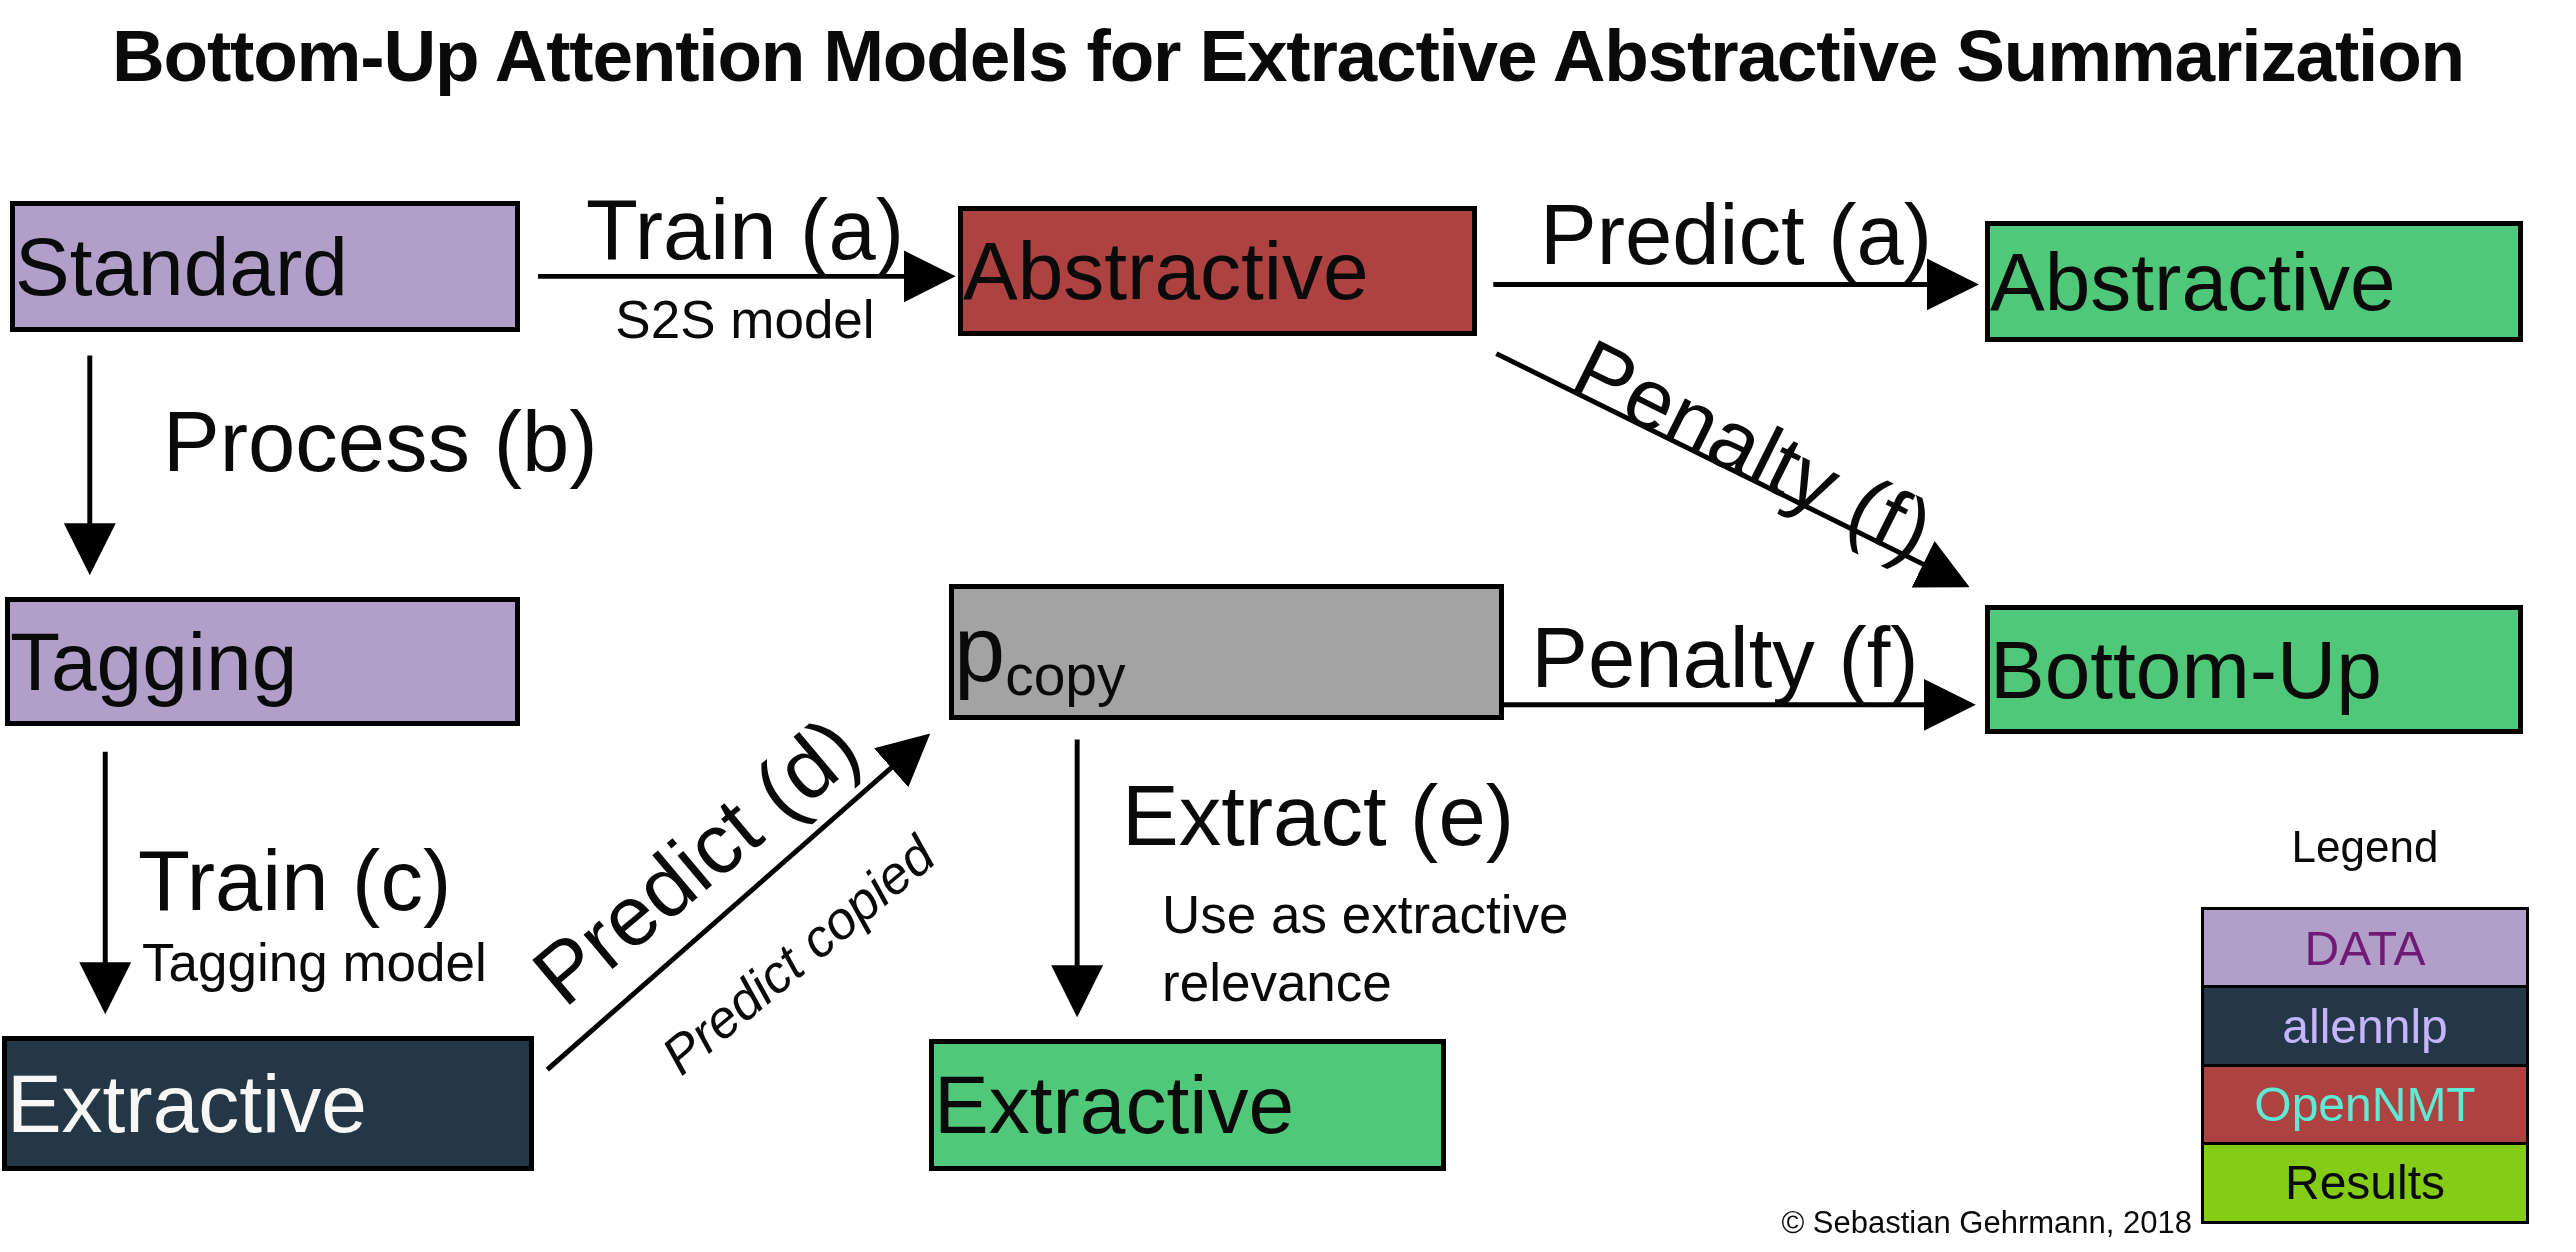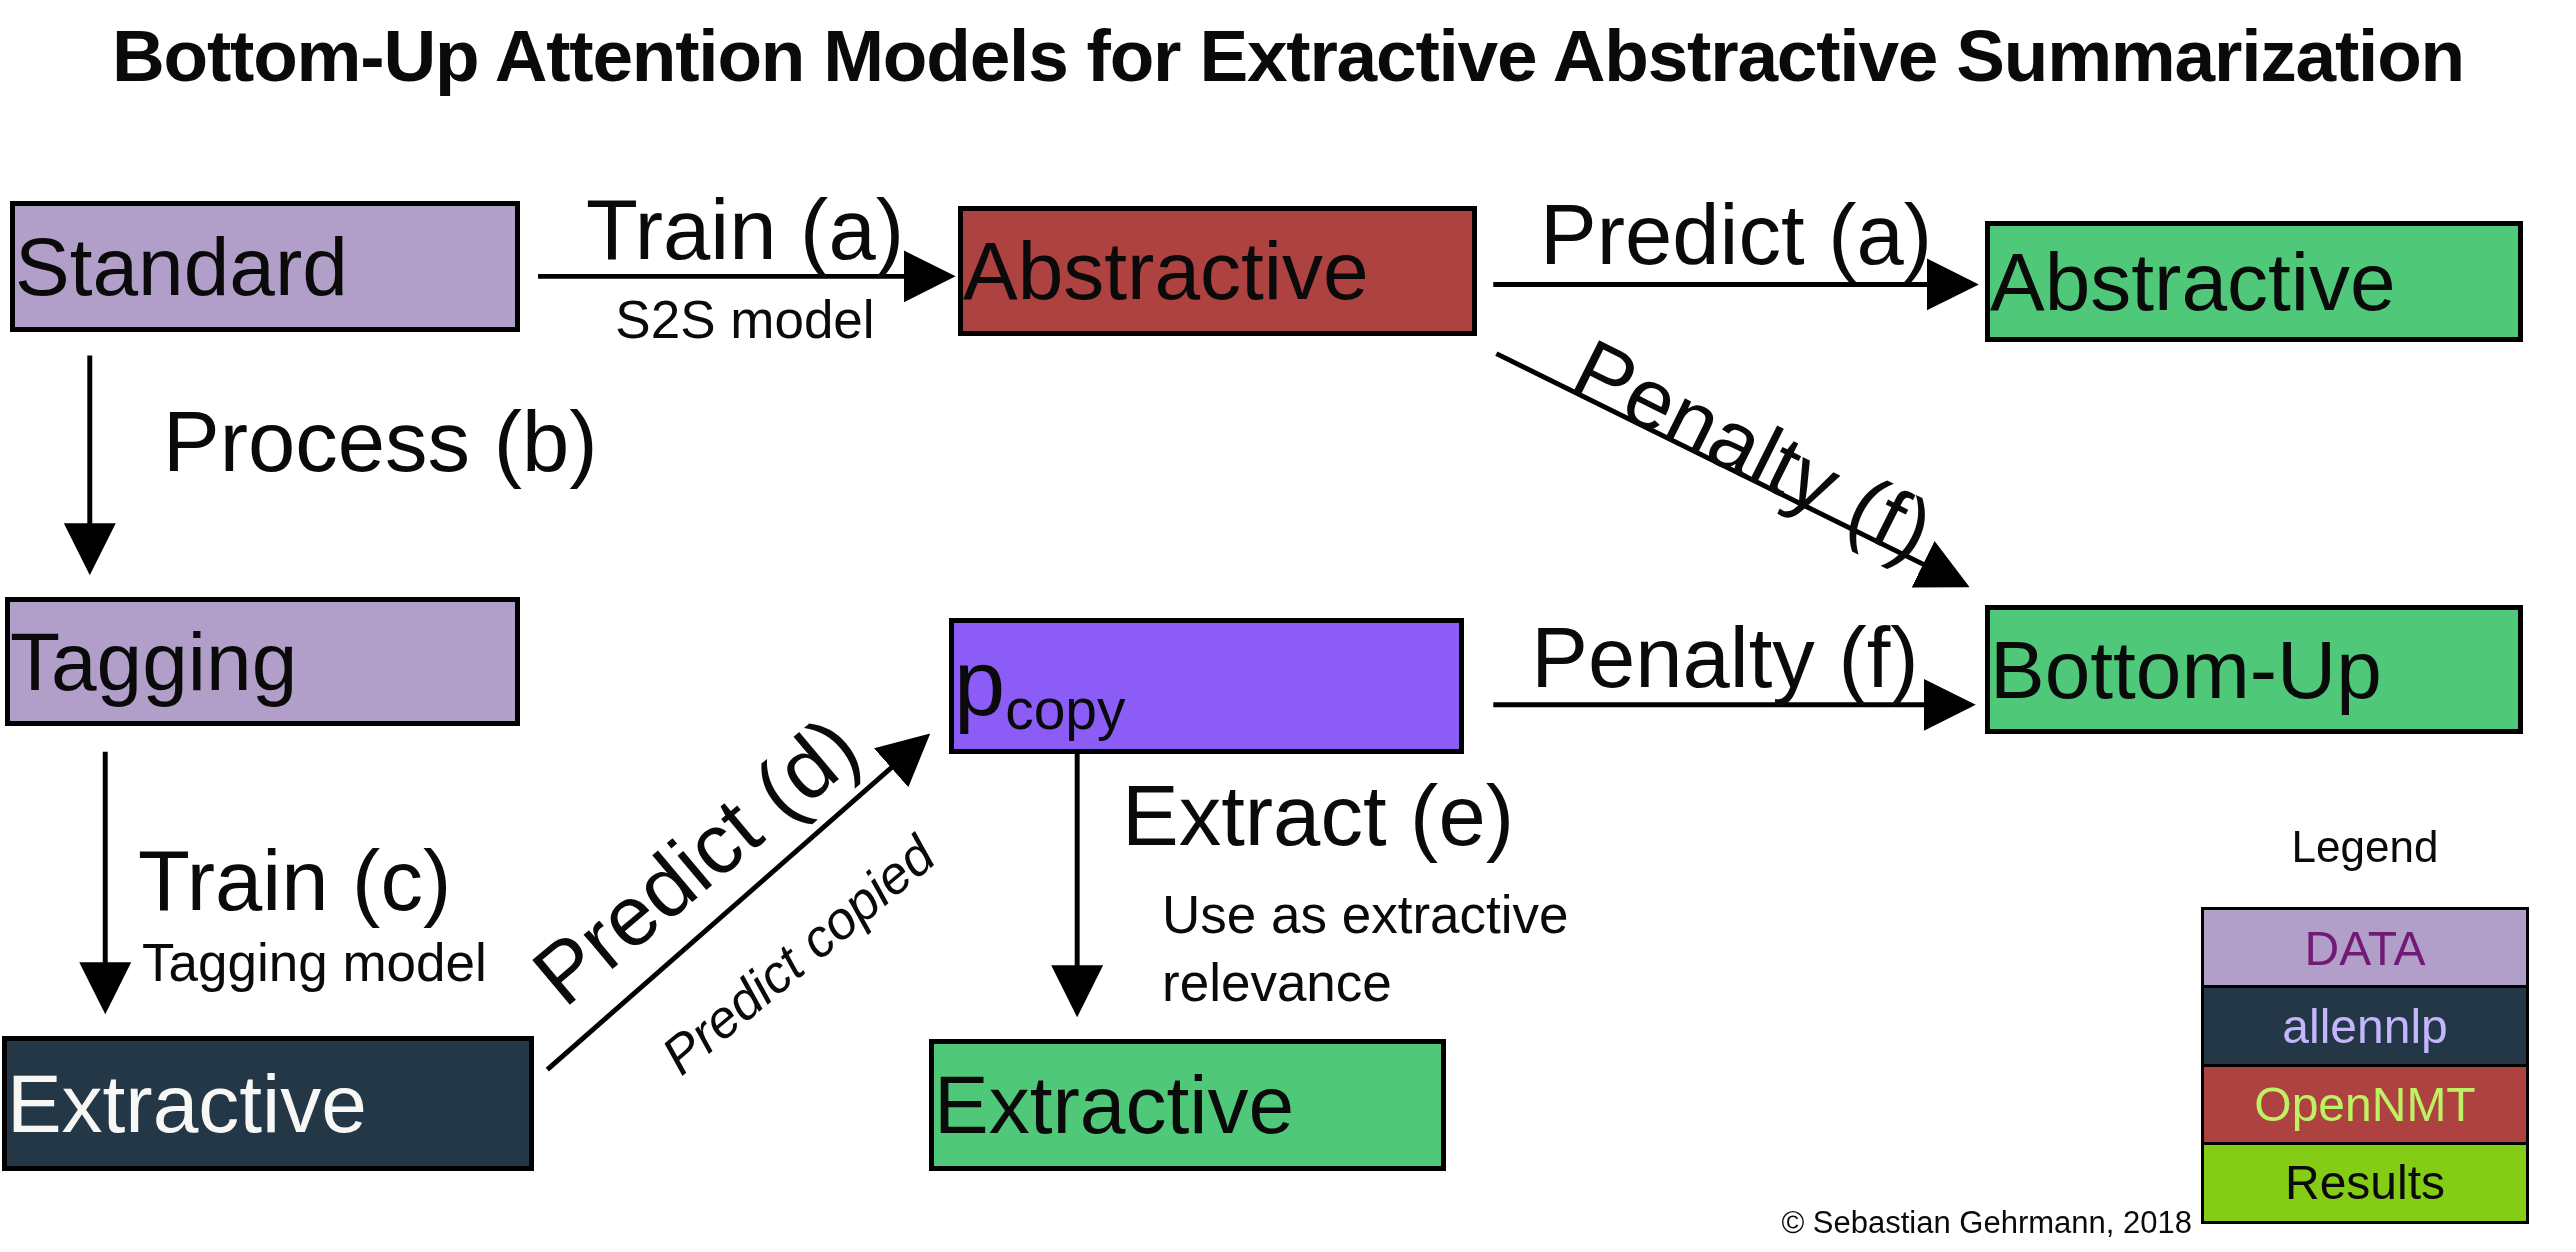--- a/index.html
+++ b/index.html
@@ -68,21 +68,21 @@
 </div>
 
 <div class="abs node" style="left: 1985px; top: 221px; width: 538px; height: 121px; background: rgb(79, 201, 121);">
   <span>Abstractive</span>
 </div>
 
 <div class="abs node" style="left: 5px; top: 597px; width: 515px; height: 129px; background: rgb(177, 159, 202);">
   <span>Tagging</span>
 </div>
 
-<div class="abs node" style="left: 949px; top: 618px; width: 515px; height: 136px; background: #8b5cf6;">
+<div class="abs node" style="left: 949px; top: 584px; width: 555px; height: 136px; background: #a3a3a3;">
   <span><span class="pcopy-main">p</span><span class="pcopy-sub">copy</span></span>
 </div>
 
 <div class="abs node" style="left: 1985px; top: 605px; width: 538px; height: 129px; background: rgb(79, 201, 121);">
   <span>Bottom-Up</span>
 </div>
 
 <div class="abs node lighttext" style="left: 1.9px; top: 1036px; width: 532px; height: 135px; background: rgb(35, 55, 70);">
   <span>Extractive</span>
 </div>
@@ -114,21 +114,21 @@
 
 <div class="abs legend-title center-x" style="left:2365px;top:822px;">Legend</div>
 
 <div class="abs" style="left:2201px;top:907px;">
   <div class="legend-row" style="background: rgb(177, 159, 202); color: #701a75;">
     <span>DATA</span>
   </div>
   <div class="legend-row" style="background: rgb(35, 55, 70); color: #c4b5fd;">
     <span>allennlp</span>
   </div>
-  <div class="legend-row" style="background: rgb(173, 66, 65); color: #bef264;">
+  <div class="legend-row" style="background: rgb(173, 66, 65); color: #5eead4;">
     <span>OpenNMT</span>
   </div>
   <div class="legend-row" style="background: #84cc16; color: rgb(10, 10, 10);">
     <span>Results</span>
   </div>
 </div>
 
 <div class="abs copyright" style="left:2192px;top:1205px;">© Sebastian Gehrmann, 2018</div>
 
 

